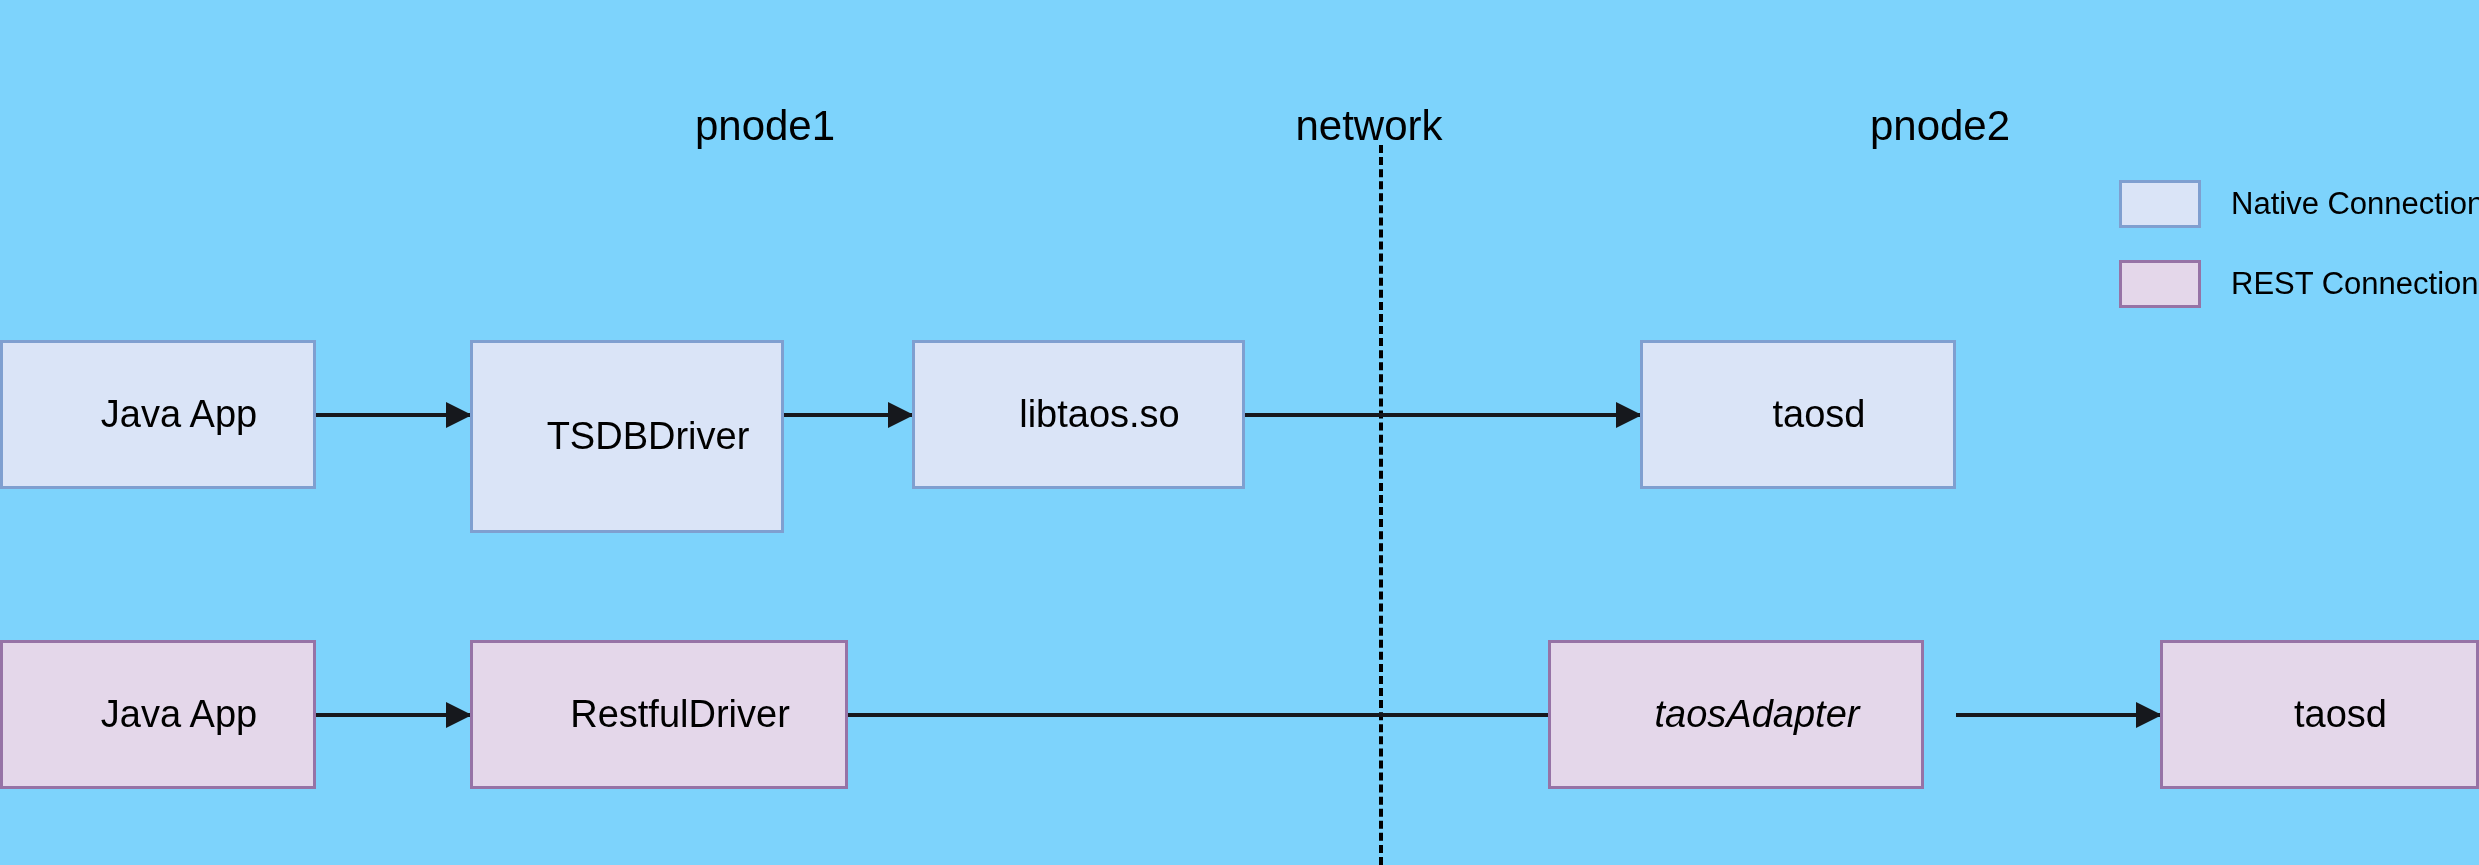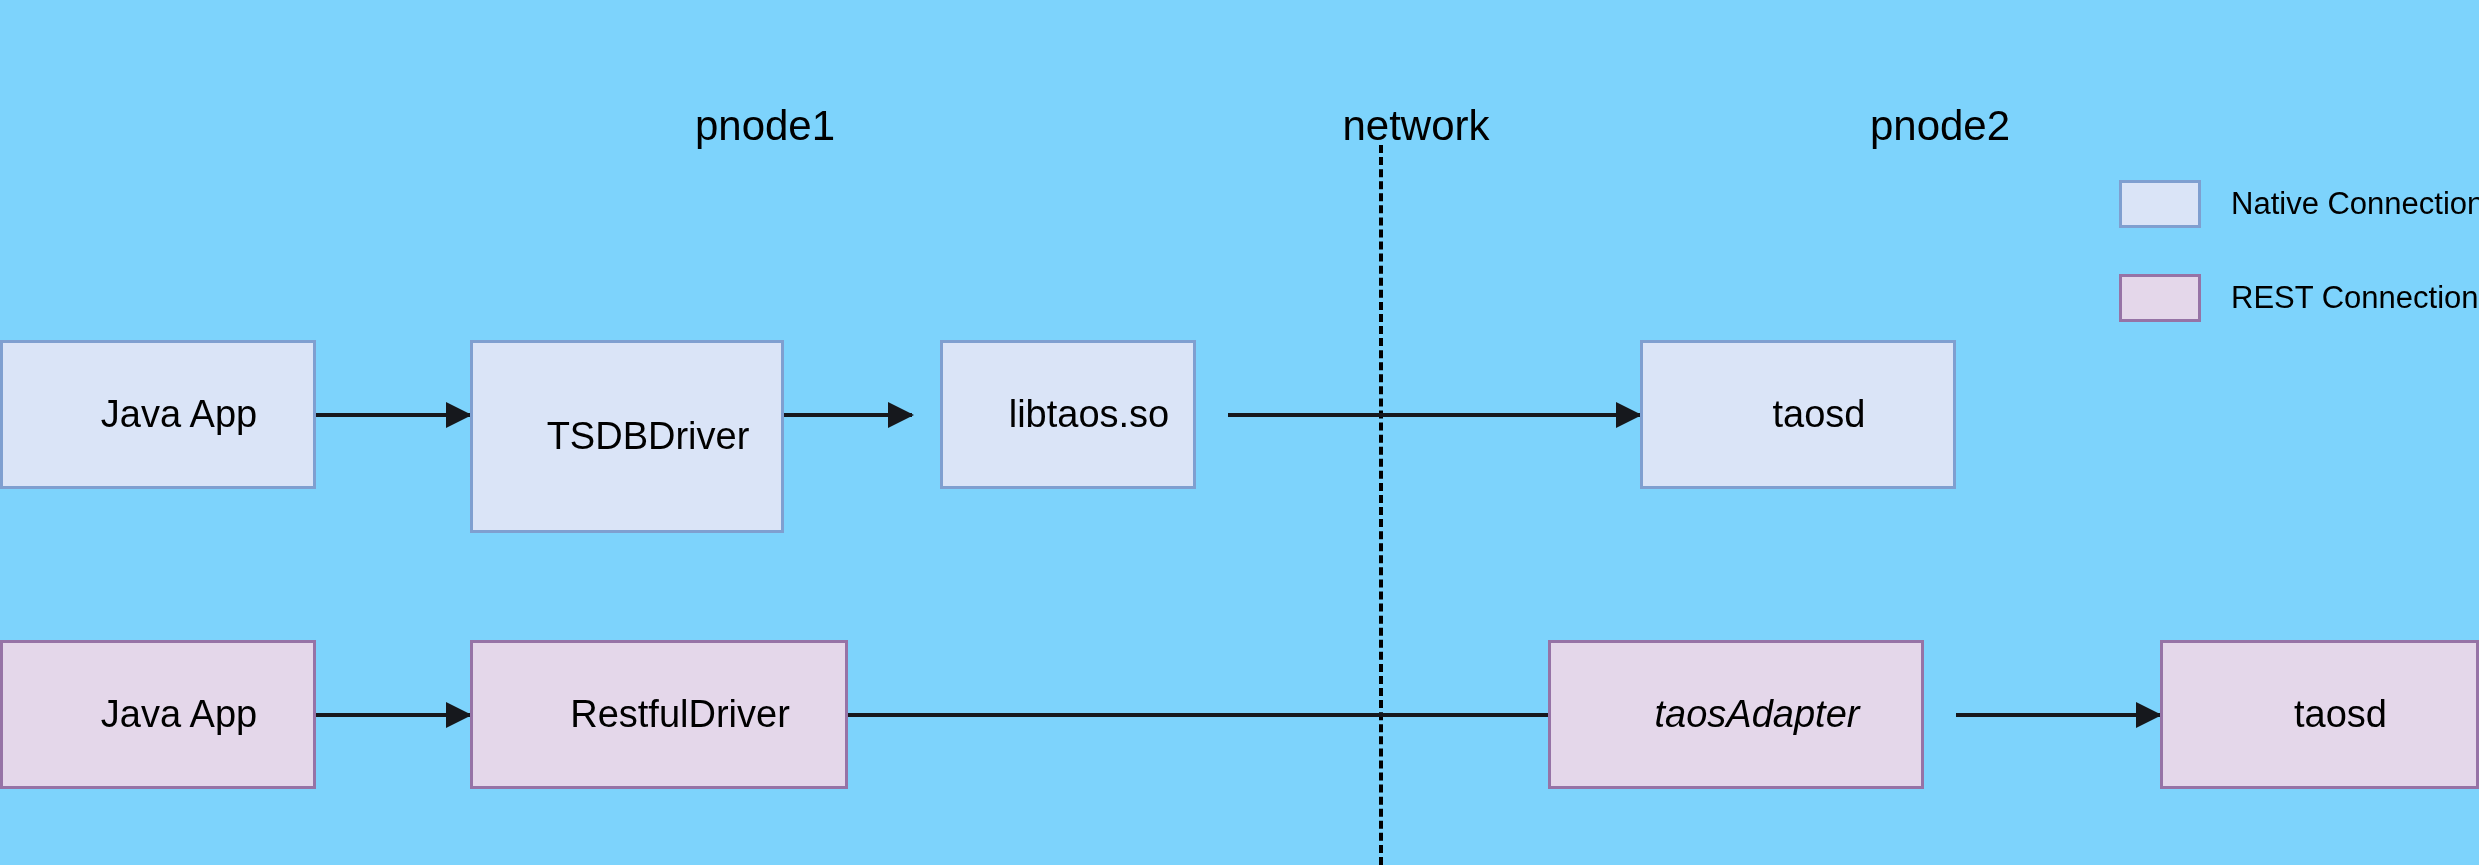--- a/index.html
+++ b/index.html
@@ -91,39 +91,39 @@
     font-size: 31px;
     color: #000000;
     white-space: nowrap;
   }
 </style>
 </head>
 <body>
 
 <div id="canvas">
     <div class="zone-label" style="left: 765px; top: 105px;">pnode1</div>
-    <div class="zone-label" style="left: 1416px; top: 105px;">network</div>
+    <div class="zone-label" style="left: 1369px; top: 105px;">network</div>
     <div class="zone-label" style="left: 1940px; top: 105px;">pnode2</div>
     <div class="divider" style="left: 1379px; top: 145px; height: 720px;"></div>
     <div class="edge" style="left: 316px; top: 413px; width: 154px;">
       <span class="head"></span>
     </div>
     <div class="edge" style="left: 784px; top: 413px; width: 128px;">
       <span class="head"></span>
     </div>
     <div class="edge" style="left: 1228px; top: 413px; width: 412px;">
       <span class="head"></span>
     </div>
     <div class="node native" style="left: 0px; top: 340px; width: 316px; height: 149px;">
       <span>Java App</span>
     </div>
     <div class="node native" style="left: 470px; top: 340px; width: 314px; height: 193px;">
       <span>TSDBDriver</span>
     </div>
-    <div class="node native" style="left: 912px; top: 340px; width: 256px; height: 149px; margin-left: 28px;">
+    <div class="node native" style="left: 912px; top: 340px; width: 333px; height: 149px;">
       <span>libtaos.so</span>
     </div>
     <div class="node native" style="left: 1640px; top: 340px; width: 316px; height: 149px;">
       <span>taosd</span>
     </div>
     <div class="edge" style="left: 316px; top: 713px; width: 154px;">
       <span class="head"></span>
     </div>
     <div class="edge" style="left: 784px; top: 713px; width: 856px;">
       <span class="head"></span>
@@ -140,17 +140,17 @@
     <div class="node rest" style="left: 1548px; top: 640px; width: 376px; height: 149px; font-style: italic;">
       <span>taosAdapter</span>
     </div>
     <div class="node rest" style="left: 2160px; top: 640px; width: 319px; height: 149px;">
       <span>taosd</span>
     </div>
     <div class="legend-row" style="left: 2119px; top: 180px;">
       <div class="legend-swatch native"></div>
       <div class="legend-label">Native Connection</div>
     </div>
-    <div class="legend-row" style="left: 2119px; top: 274px;">
+    <div class="legend-row" style="left: 2119px; top: 260px;">
       <div class="legend-swatch rest"></div>
       <div class="legend-label">REST Connection</div>
     </div>
   </div>
 
 </body></html>

